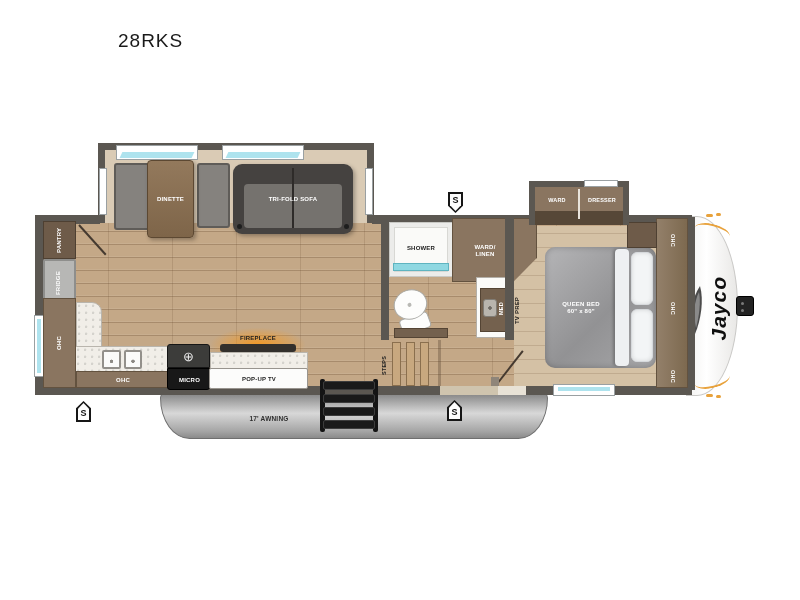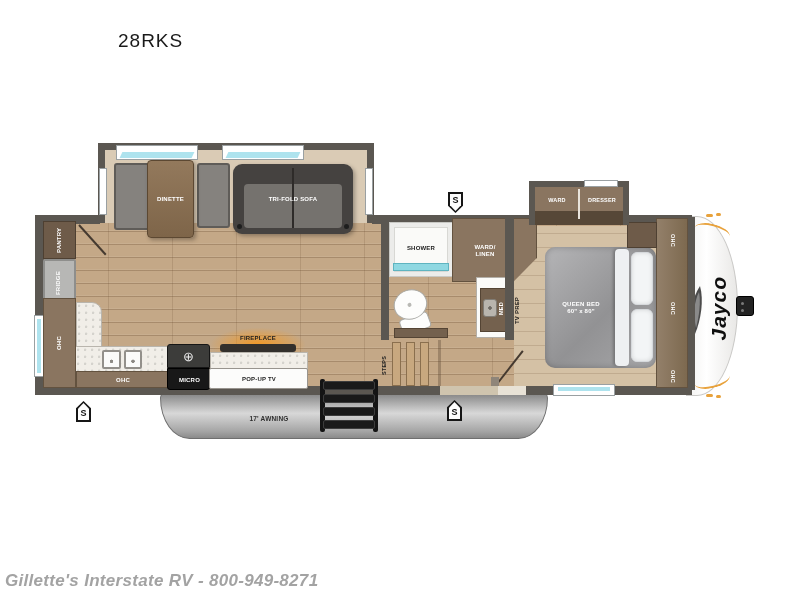--- a/index.html
+++ b/index.html
@@ -223,15 +223,14 @@
     <div class="o"></div>
       <div class="i"></div>
     <div class="t">S</div>
   </div>
   <div class="abs sh sh-up" style="left:447px;top:400px;">
     <div class="o"></div>
       <div class="i"></div>
     <div class="t">S</div>
   </div>
 
-  <div class="abs" style="left:5px;top:571px;font-size:17px;font-weight:bold;font-style:italic;color:#a3a3a3;letter-spacing:.3px;">Gillette's Interstate RV - 800-949-8271</div>
 
 </div>
 
 </body></html>

